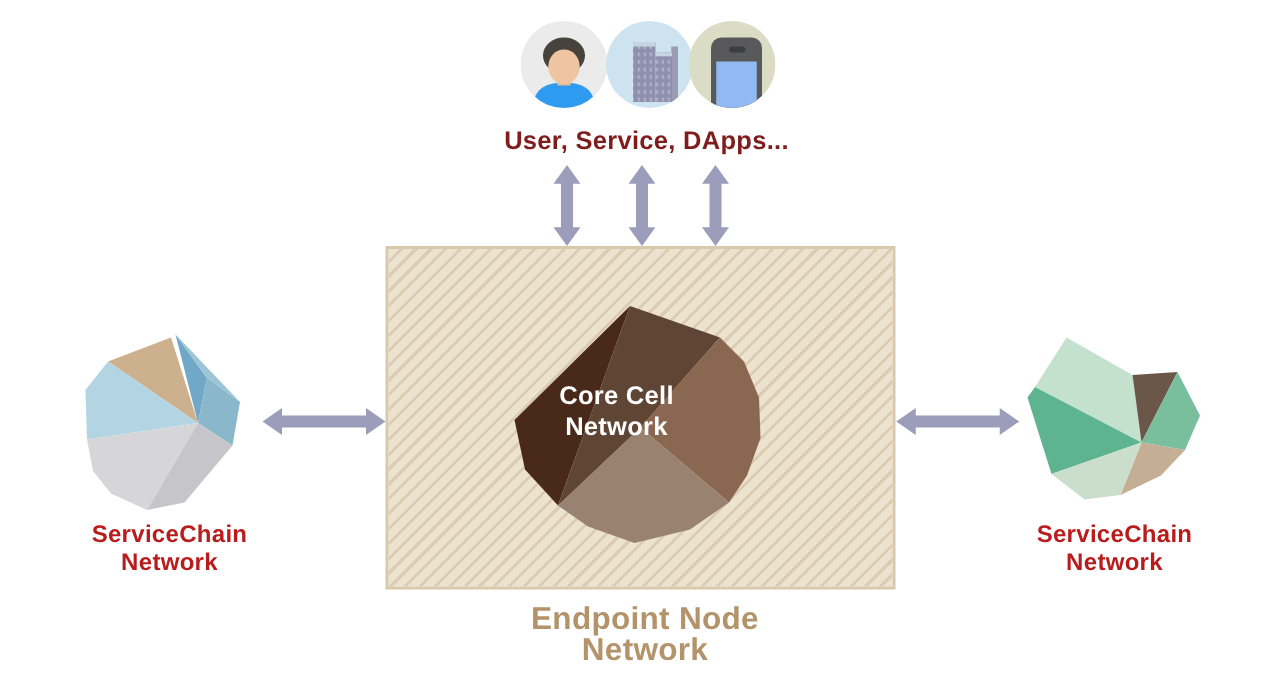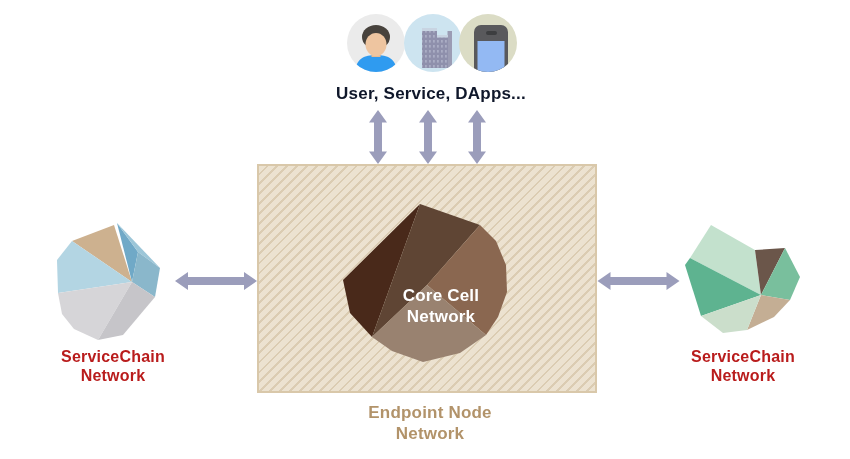--- a/index.html
+++ b/index.html
@@ -1,22 +1,22 @@
 <!DOCTYPE html>
 <html><head>
 <meta charset="utf-8">
 <style>
   html,body{margin:0;padding:0;background:#fff;}
   .canvas{position:relative;width:850px;height:459px;background:#ffffff;
           font-family:"Liberation Sans",sans-serif;overflow:hidden;}
   .abs{position:absolute;}
   .label{position:absolute;text-align:center;font-weight:bold;}
   .label-purple{color:#b91c1c;font-size:16px;line-height:19px;letter-spacing:.2px;}
-  .top-label{color:#0f172a;font-size:17px;letter-spacing:.2px;}
-  .label-tan{color:#b2936a;font-size:17px;line-height:21px;letter-spacing:.2px;}
+  .top-label{color:#7f1d1d;font-size:17px;letter-spacing:.2px;}
+  .label-tan{color:#b2936a;font-size:21px;line-height:21px;letter-spacing:.2px;}
   .core-label{color:#ffffff;font-size:17px;line-height:21px;letter-spacing:.2px;}
   .endpoint-box{left:257px;top:164px;width:336px;height:225px;
     border:2px solid #d9c8aa;
     background:repeating-linear-gradient(135deg,#ece2d0 0px,#ece2d0 5px,#dbccb2 5px,#dbccb2 7px);}
   svg{display:block;}
 </style>
 </head>
 <body>
 
 <div class="canvas">
@@ -79,21 +79,21 @@
   </svg>
 
   <div class="abs endpoint-box"></div>
 
   <svg class="abs" style="left:340px;top:195px" width="170" height="170" viewBox="0 0 170 170">
     <polygon points="80,9 3,85 10,118 32,142" fill="#49291a"></polygon>
     <polygon points="80,9 140,30 87,90 32,142" fill="#5f4534"></polygon>
     <polygon points="140,30 156,46 166,70 167,97 158,122 146,140 87,90" fill="#8a6750"></polygon>
     <polygon points="32,142 87,90 146,140 120,158 83,167 52,156" fill="#998270"></polygon>
   </svg>
-  <div class="label core-label" style="left:356px;top:253px;width:170px;margin-top:32px;">
+  <div class="label core-label" style="left:326px;top:253px;width:170px;">
     <div>Core Cell</div>
     <div>Network</div>
   </div>
 
   <div class="label label-tan" style="left:320px;top:402px;width:220px;">
     <div>Endpoint Node</div>
     <div>Network</div>
   </div>
 
   <svg class="abs" style="left:175px;top:272px" width="82" height="18" viewBox="0 0 82 18" fill="#9b9dbb">

